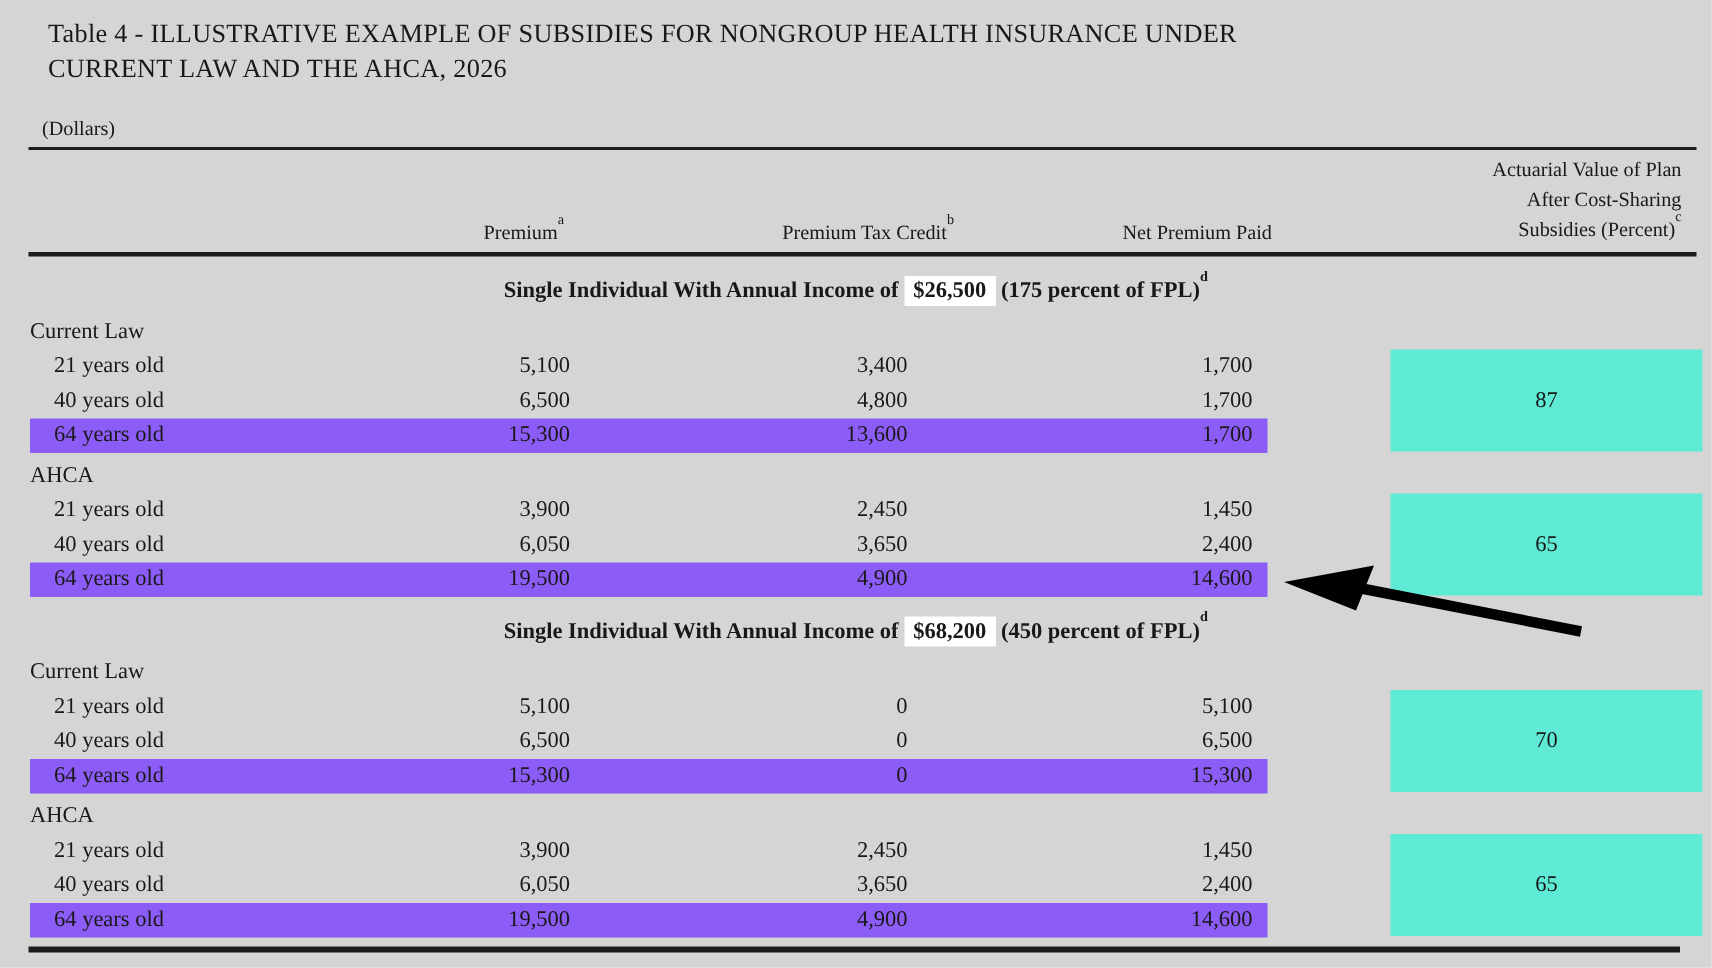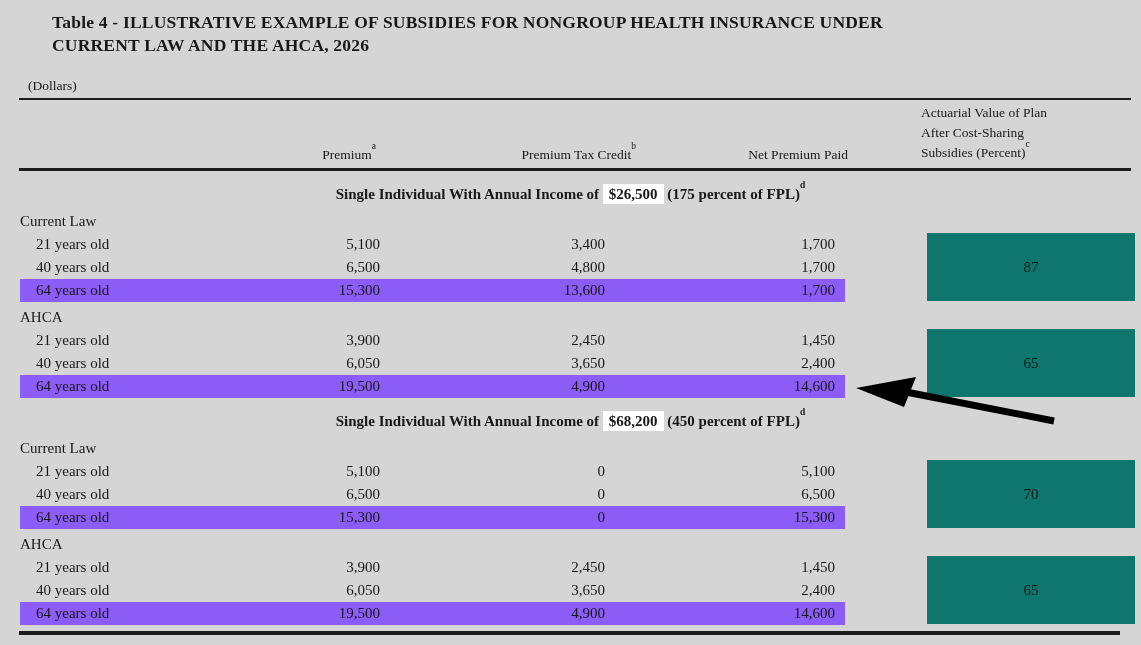--- a/index.html
+++ b/index.html
@@ -4,54 +4,54 @@
 <style>
   * { margin:0; padding:0; box-sizing:border-box; }
   html,body { width:1141px; height:645px; }
   .page {
     position:relative; width:1141px; height:645px; overflow:hidden;
     background:#d5d5d5; color:#181818;
     font-family:"Liberation Serif", serif;
   }
   .titles {
     padding:11px 30px 0 32px;
-    font-weight:bold; font-size:17.5px; line-height:1.32; letter-spacing:.2px;margin-left:20px;
+    font-weight:normal; font-size:17.5px; line-height:1.32; letter-spacing:.2px;
   }
   .units { margin:21px 0 0 28px; font-size:13.5px; }
   .rule { background:#1c1c1c; margin:0 10px 0 19px; }
   .rule-top { height:2px; margin-top:4px; }
   .rule-mid { height:3px; }
   .rule-bottom { height:4px; margin-top:6px; margin-right:21px; }
   .col-headers {
     display:grid; grid-template-columns:280px 82px 260px 212px 1fr;
     align-items:end; padding:3px 20px 5px 20px; font-size:13.5px;
   }
   .ch-num { text-align:right; padding-right:6px; }
   .ch-actuarial {
-    width:200px; margin-left:auto; text-align:left; line-height:1.48;
+    width:200px; margin-left:auto; text-align:right; line-height:1.48;
   }
   sup { font-size:9.5px; position:relative; top:-5px; line-height:0; }
   .section-heading {
     margin-top:15px; height:20px; text-align:center; 
     font-weight:bold; font-size:15px;
   }
   .hl-box { background:#ffffff; padding:2px 6px; }
   .group { display:flex; margin-top:4px;gap:12px; }
   .group-left { width:845px; padding-left:20px; font-size:15px; }
   .group-label { height:23px; line-height:23px; }
   .data-row {
     display:grid; grid-template-columns:260px 100px 225px 230px;
     height:23px; line-height:23px;
   }
   .data-row .lbl { padding-left:16px; }
   .num { text-align:right; }
   .highlight { background:#8b5cf6; }
   .group-right { flex:1; padding-top:23px; }
   .av-box {
-    margin-left:70px; width:208px; height:68px; background:#0f766e;
+    margin-left:70px; width:208px; height:68px; background:#5eead4;
     display:flex; align-items:center; justify-content:center; font-size:15px;
   }
   .arrow-svg { position:absolute; left:0; top:0; width:1141px; height:645px; pointer-events:none; }
 </style>
 </head>
 <body>
 
 <div class="page">
 
   <div class="titles">

